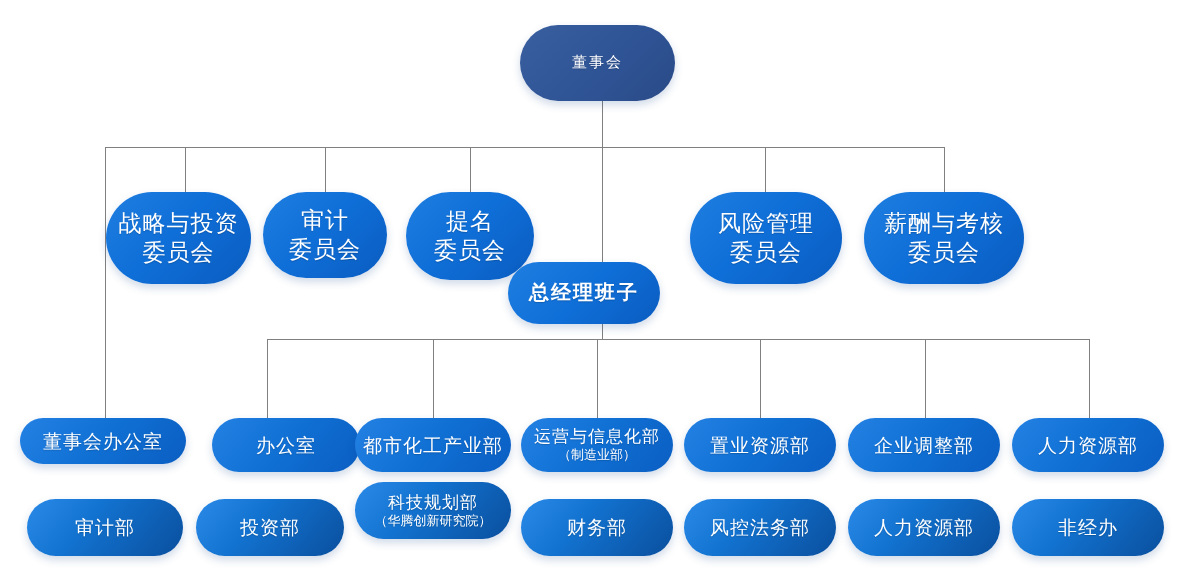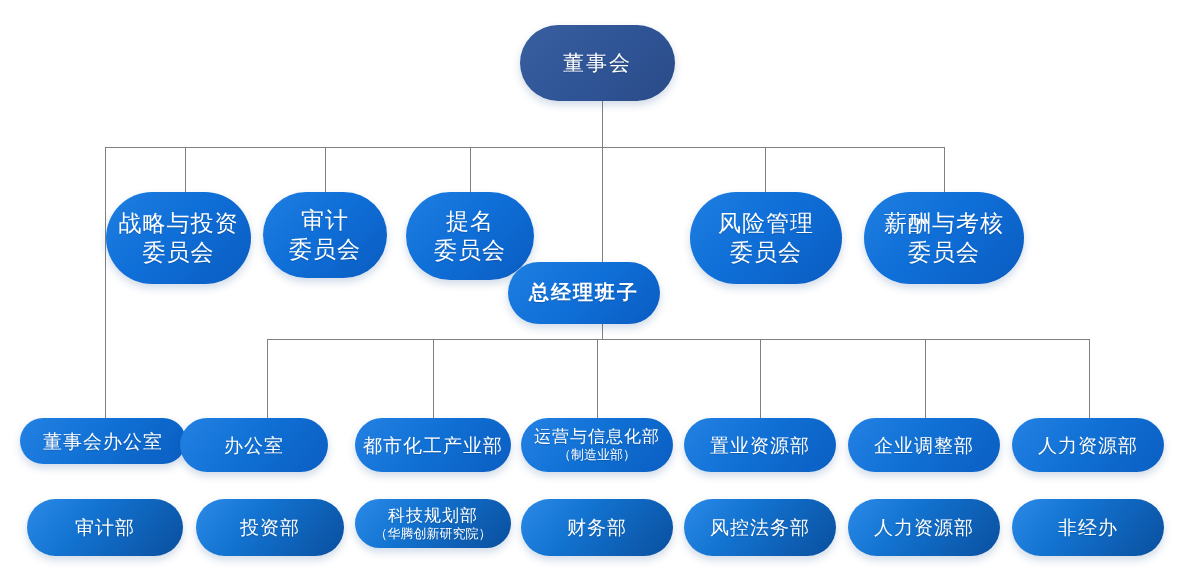--- a/index.html
+++ b/index.html
@@ -46,21 +46,21 @@
     box-shadow: 0 4px 9px rgba(20, 70, 140, 0.20);
     text-shadow: 0 1px 1px rgba(0,0,0,0.18);
   }
   .node .l1 { display: block; }
   .node .l2 { display: block; }
 
   
   .node.root {
     background: linear-gradient(135deg, #3a5f9f 0%, #2f5496 55%, #2a4a86 100%);
     border-radius: 40px;
-    font-size: 21px;
+    font-size: 15px;
     letter-spacing: 2px;
   }
 
   
   .node.committee {
     background: linear-gradient(135deg, #1f7ee0 0%, #0f6fd8 45%, #0a5cc0 100%);
     border-radius: 54px;
     font-size: 23px;
     letter-spacing: 1px;
   }
@@ -153,21 +153,21 @@
   </div>
 
   <div class="node gm" style="left:508px; top:262px; width:152px; height:62px;">
     <span class="l1">总经理班子</span>
   </div>
 
   <div class="node dept" style="left:20px; top:418px; width:166px; height:46px;">
     <span class="l1">董事会办公室</span>
   </div>
 
-  <div class="node dept" style="left:180px; top:418px; width:148px; height:54px;">
+  <div class="node dept" style="left:212px; top:418px; width:148px; height:54px;">
     <span class="l1">办公室</span>
   </div>
 
   <div class="node dept" style="left:355px; top:418px; width:156px; height:54px;align-items:center;">
     <span class="l1">都市化工产业部</span>
   </div>
 
   <div class="node dept two-line" style="left:521px; top:418px; width:152px; height:54px;">
     <span class="l1">运营与信息化部</span>
     <span class="sub">（制造业部）</span>
@@ -186,21 +186,21 @@
   </div>
 
   <div class="node dept deep" style="left:27px; top:499px; width:156px; height:57px;">
     <span class="l1">审计部</span>
   </div>
 
   <div class="node dept deep" style="left:196px; top:499px; width:148px; height:57px;">
     <span class="l1">投资部</span>
   </div>
 
-  <div class="node dept deep two-line" style="left:355px; top:499px; width:156px; height:49px;font-family:Liberation Serif, serif;">
+  <div class="node dept deep two-line" style="left:355px; top:482px; width:156px; height:57px;font-family:Liberation Serif, serif;">
     <span class="l1">科技规划部</span>
     <span class="sub">（华腾创新研究院）</span>
   </div>
 
   <div class="node dept deep" style="left:521px; top:499px; width:152px; height:57px;">
     <span class="l1">财务部</span>
   </div>
 
   <div class="node dept deep" style="left:684px; top:499px; width:152px; height:57px;">
     <span class="l1">风控法务部</span>

